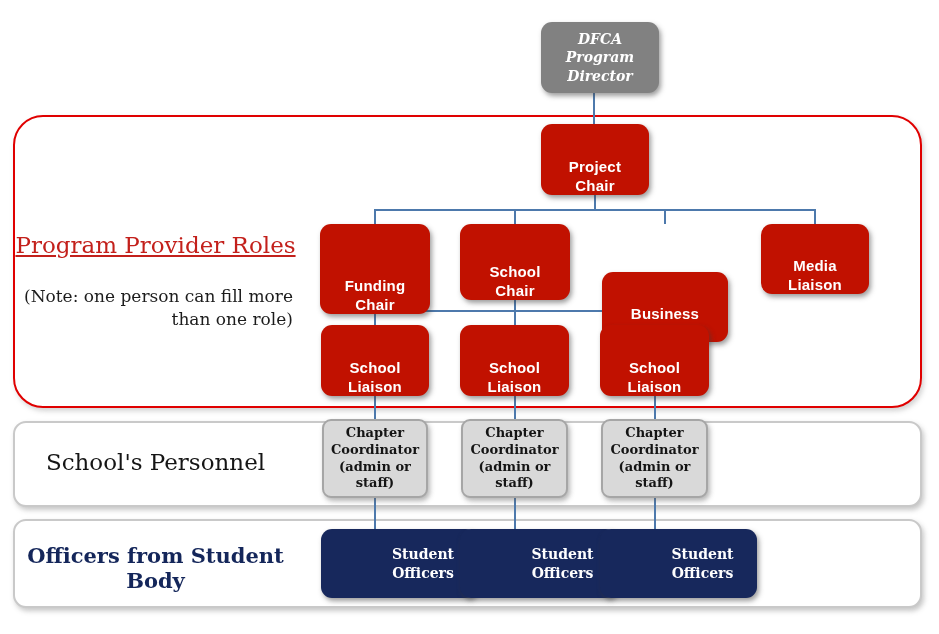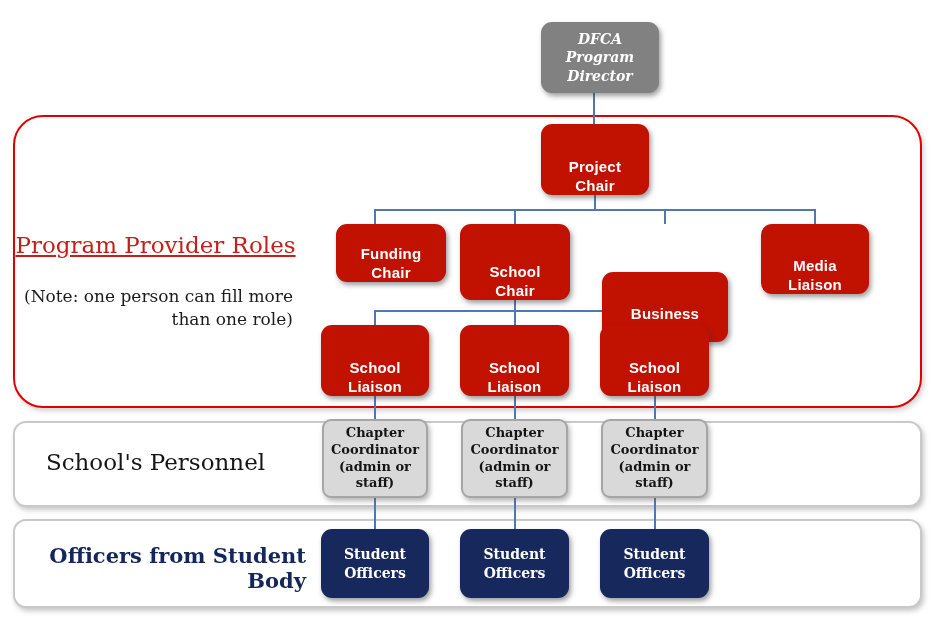--- a/index.html
+++ b/index.html
@@ -32,21 +32,21 @@
     font:bold 15px/1.28 "Liberation Sans",sans-serif;letter-spacing:.2px;align-items:flex-end;}
   .node-red span{max-width:88px;}
   .node-gray{background:#818181;color:#ffffff;
     font:bold 14px/1.3 "DejaVu Serif",serif;}
   .node-gray span{max-width:84px;}
   .node-silver{background:#d9d9d9;border:2px solid #a6a6a6;color:#141414;
     font:bold 13px/1.3 "DejaVu Serif",serif;border-radius:9px;
     box-shadow:2px 3px 5px rgba(90,90,90,.45);}
   .node-silver span{max-width:96px;}
   .node-navy{background:#17285c;color:#ffffff;
-    font:bold 14px/1.35 "DejaVu Serif",serif;}
+    font:bold 14px/1.35 "DejaVu Serif",serif;padding-left:48px;}
   .node-navy span{max-width:90px;}
   
   .label{position:absolute;text-align:center;}
   .ppr-title{color:#c3201b;font:23px/1.2 "DejaVu Serif",serif;text-decoration:underline;}
   .ppr-note{color:#1c1c1c;font:17px/1.35 "DejaVu Serif",serif;}
   .sp-title{color:#151515;font:23px/1.2 "DejaVu Serif",serif;}
   .ofsb-title{color:#14265a;font:bold 21px/1.2 "DejaVu Serif",serif;}
 </style>
 </head>
 <body>
@@ -77,21 +77,21 @@
   <div class="vline" style="left:654px;top:498px;height:31px;"></div>
 
   <div class="node node-gray" style="left:541px;top:22px;width:118px;height:71px;font-style:italic;">
     <span>DFCA Program Director</span>
   </div>
 
   <div class="node node-red" style="left:541px;top:124px;width:108px;height:71px;">
     <span>Project Chair</span>
   </div>
 
-  <div class="node node-red" style="left:336px;top:224px;width:110px;height:58px;">
+  <div class="node node-red" style="left:320px;top:224px;width:110px;height:90px;">
     <span>Funding Chair</span>
   </div>
   <div class="node node-red" style="left:460px;top:224px;width:110px;height:76px;">
     <span>School Chair</span>
   </div>
   <div class="node node-red" style="left:602px;top:224px;width:126px;height:70px;margin-top:48px;">
     <span>Business Liaison</span>
   </div>
   <div class="node node-red" style="left:761px;top:224px;width:108px;height:70px;">
     <span>Media Liaison</span>
@@ -123,15 +123,15 @@
   <div class="node node-navy" style="left:460px;top:529px;width:109px;height:69px;">
     <span>Student Officers</span>
   </div>
   <div class="node node-navy" style="left:600px;top:529px;width:109px;height:69px;">
     <span>Student Officers</span>
   </div>
 
   <div class="label ppr-title" style="left:13px;top:232px;width:285px;">Program Provider Roles</div>
   <div class="label ppr-note" style="left:23px;top:285px;width:270px;text-align:right;">(Note: one person can fill more than one role)</div>
   <div class="label sp-title" style="left:13px;top:449px;width:285px;">School's Personnel</div>
-  <div class="label ofsb-title" style="left:21px;top:543px;width:285px;text-align:right;">Officers from Student Body</div>
+  <div class="label ofsb-title" style="left:13px;top:543px;width:285px;">Officers from Student Body</div>
 
 </div>
 
 </body></html>

